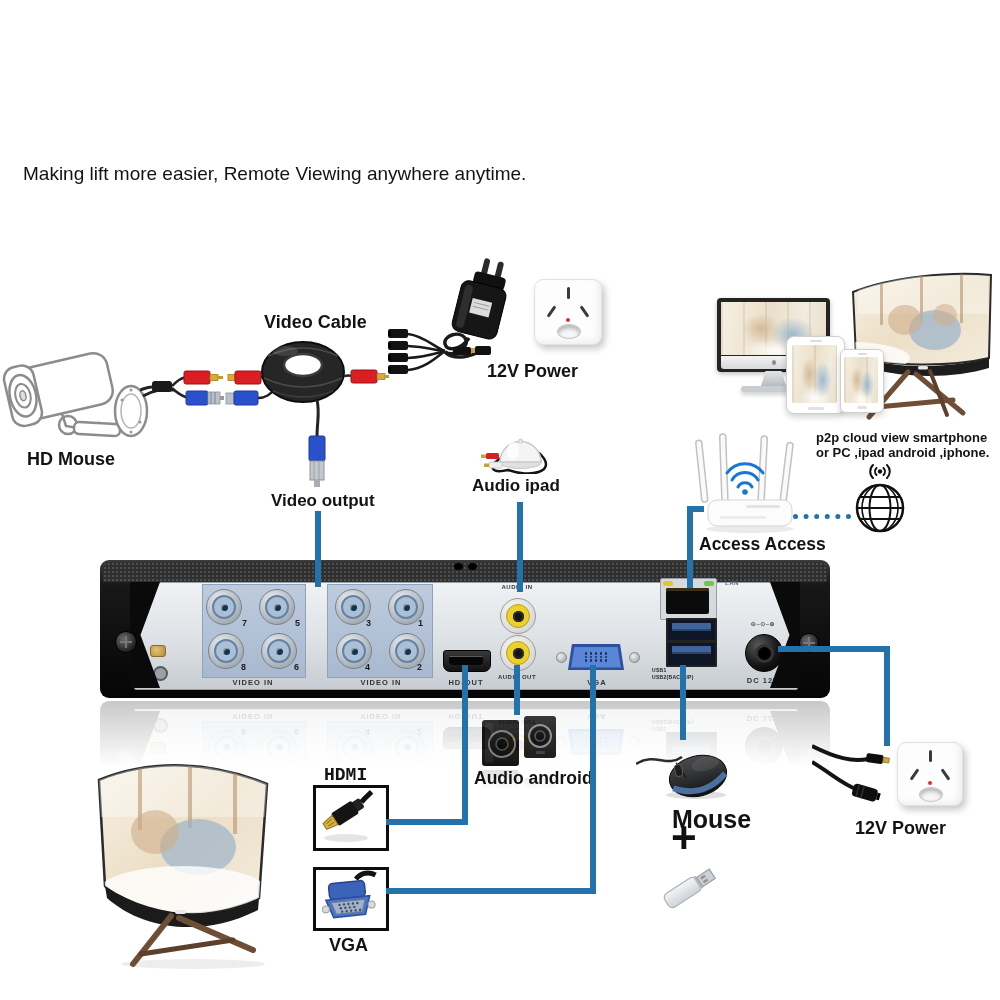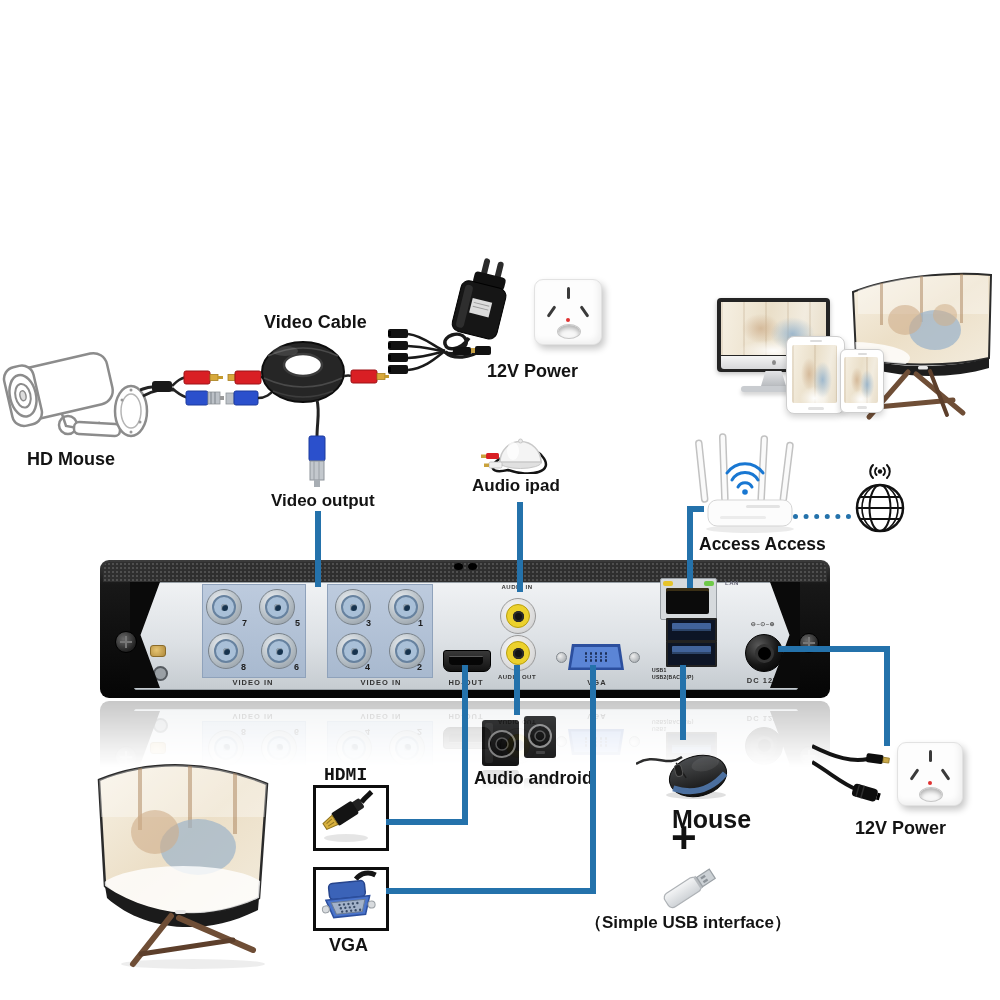--- a/index.html
+++ b/index.html
@@ -109,20 +109,21 @@
   .plus{left:671px;top:816px;font-size:44px;font-weight:900;line-height:1;color:#111;}
   .note{left:585px;top:911px;font-size:17px;font-weight:bold;}
   svg{display:block;}
   .refl{-webkit-box-reflect: below 2px linear-gradient(to bottom, rgba(0,0,0,0) 62%, rgba(0,0,0,0.14));}
 </style>
 </head>
 <body>
 
 <div id="canvas">
 
+  <div class="abs sub" style="top:163px;">Making lift more easier, Remote Viewing anywhere anytime.</div>
 
   <svg class="abs" style="left:2px;top:332px;" width="172" height="120" viewBox="0 0 172 120">
     <g transform="rotate(-13 55 60)" stroke="#8c8c8c" stroke-width="2.5" fill="#fff">
       <rect x="12" y="30" width="98" height="52" rx="14"></rect>
       <rect x="6" y="26" width="30" height="60" rx="12"></rect>
       <ellipse cx="21" cy="56" rx="13" ry="21"></ellipse>
       <ellipse cx="21" cy="56" rx="7.5" ry="12" stroke-width="2"></ellipse>
       <ellipse cx="21" cy="56" rx="3" ry="5" fill="#ddd" stroke-width="1.5"></ellipse>
     </g>
     <circle cx="66" cy="93" r="9" fill="#fff" stroke="#8c8c8c" stroke-width="2.5"></circle>
@@ -283,20 +284,24 @@
   </svg>
   <div class="abs tablet">
     <div class="tab-cam"></div>
     <div class="photo" style="position:absolute;left:5px;top:8px;width:45px;height:58px;"></div>
     <div class="tab-btn"></div>
   </div>
   <div class="abs phone">
     <div class="tab-cam" style="width:9px;margin-left:-4.5px;"></div>
     <div class="photo" style="position:absolute;left:3px;top:7px;width:34px;height:46px;"></div>
     <div class="tab-btn" style="width:10px;margin-left:-5px;"></div>
+  </div>
+  <div class="abs p2p">
+    <div>p2p cloud view smartphone</div>
+    <div>or PC ,ipad android ,iphone.</div>
   </div>
 
   <svg class="abs" style="left:694px;top:432px;" width="112" height="102" viewBox="0 0 112 102">
     <g fill="#fafafa" stroke="#c2c2c2" stroke-width="1.5">
       <rect x="8" y="8" width="6" height="62" rx="3" transform="rotate(-6 11 70)"></rect>
       <rect x="28" y="2" width="6" height="68" rx="3" transform="rotate(-2 31 70)"></rect>
       <rect x="64" y="4" width="6" height="66" rx="3" transform="rotate(3 67 70)"></rect>
       <rect x="86" y="10" width="6" height="60" rx="3" transform="rotate(7 89 70)"></rect>
     </g>
     <ellipse cx="56" cy="97" rx="44" ry="4" fill="rgba(0,0,0,0.08)"></ellipse>
@@ -594,21 +599,20 @@
       </linearGradient>
     </defs>
     <g transform="rotate(-33 35 27)">
       <rect x="6" y="19" width="38" height="16" rx="5" fill="url(#gusb)" stroke="#aeb2b6" stroke-width="1.2"></rect>
       <rect x="42" y="20" width="3" height="14" fill="#b7bbbf"></rect>
       <rect x="45" y="22" width="15" height="11" fill="#ccd1d5" stroke="#9aa0a5" stroke-width="1.2"></rect>
       <rect x="48" y="24" width="5" height="2.5" fill="#8d9399"></rect>
       <rect x="48" y="28.5" width="5" height="2.5" fill="#8d9399"></rect>
     </g>
   </svg>
-  <div class="lbl note">（Simple USB interface）</div>
 
   <svg class="abs" style="left:812px;top:740px;" width="82" height="78" viewBox="0 0 82 78">
     <path d="M0,6 C24,18 40,22 56,19" fill="none" stroke="#141414" stroke-width="4"></path>
     <path d="M0,22 C20,34 30,44 46,50" fill="none" stroke="#141414" stroke-width="4"></path>
     <g transform="rotate(8 62 20)">
       <rect x="54" y="14" width="17" height="9" rx="2" fill="#0d0d0d"></rect>
       <rect x="71" y="16" width="6" height="5" fill="#c9a84a" stroke="#8f7420" stroke-width="0.8"></rect>
     </g>
     <g transform="rotate(16 52 54)">
       <rect x="40" y="46" width="25" height="13" rx="4" fill="#0d0d0d"></rect>

